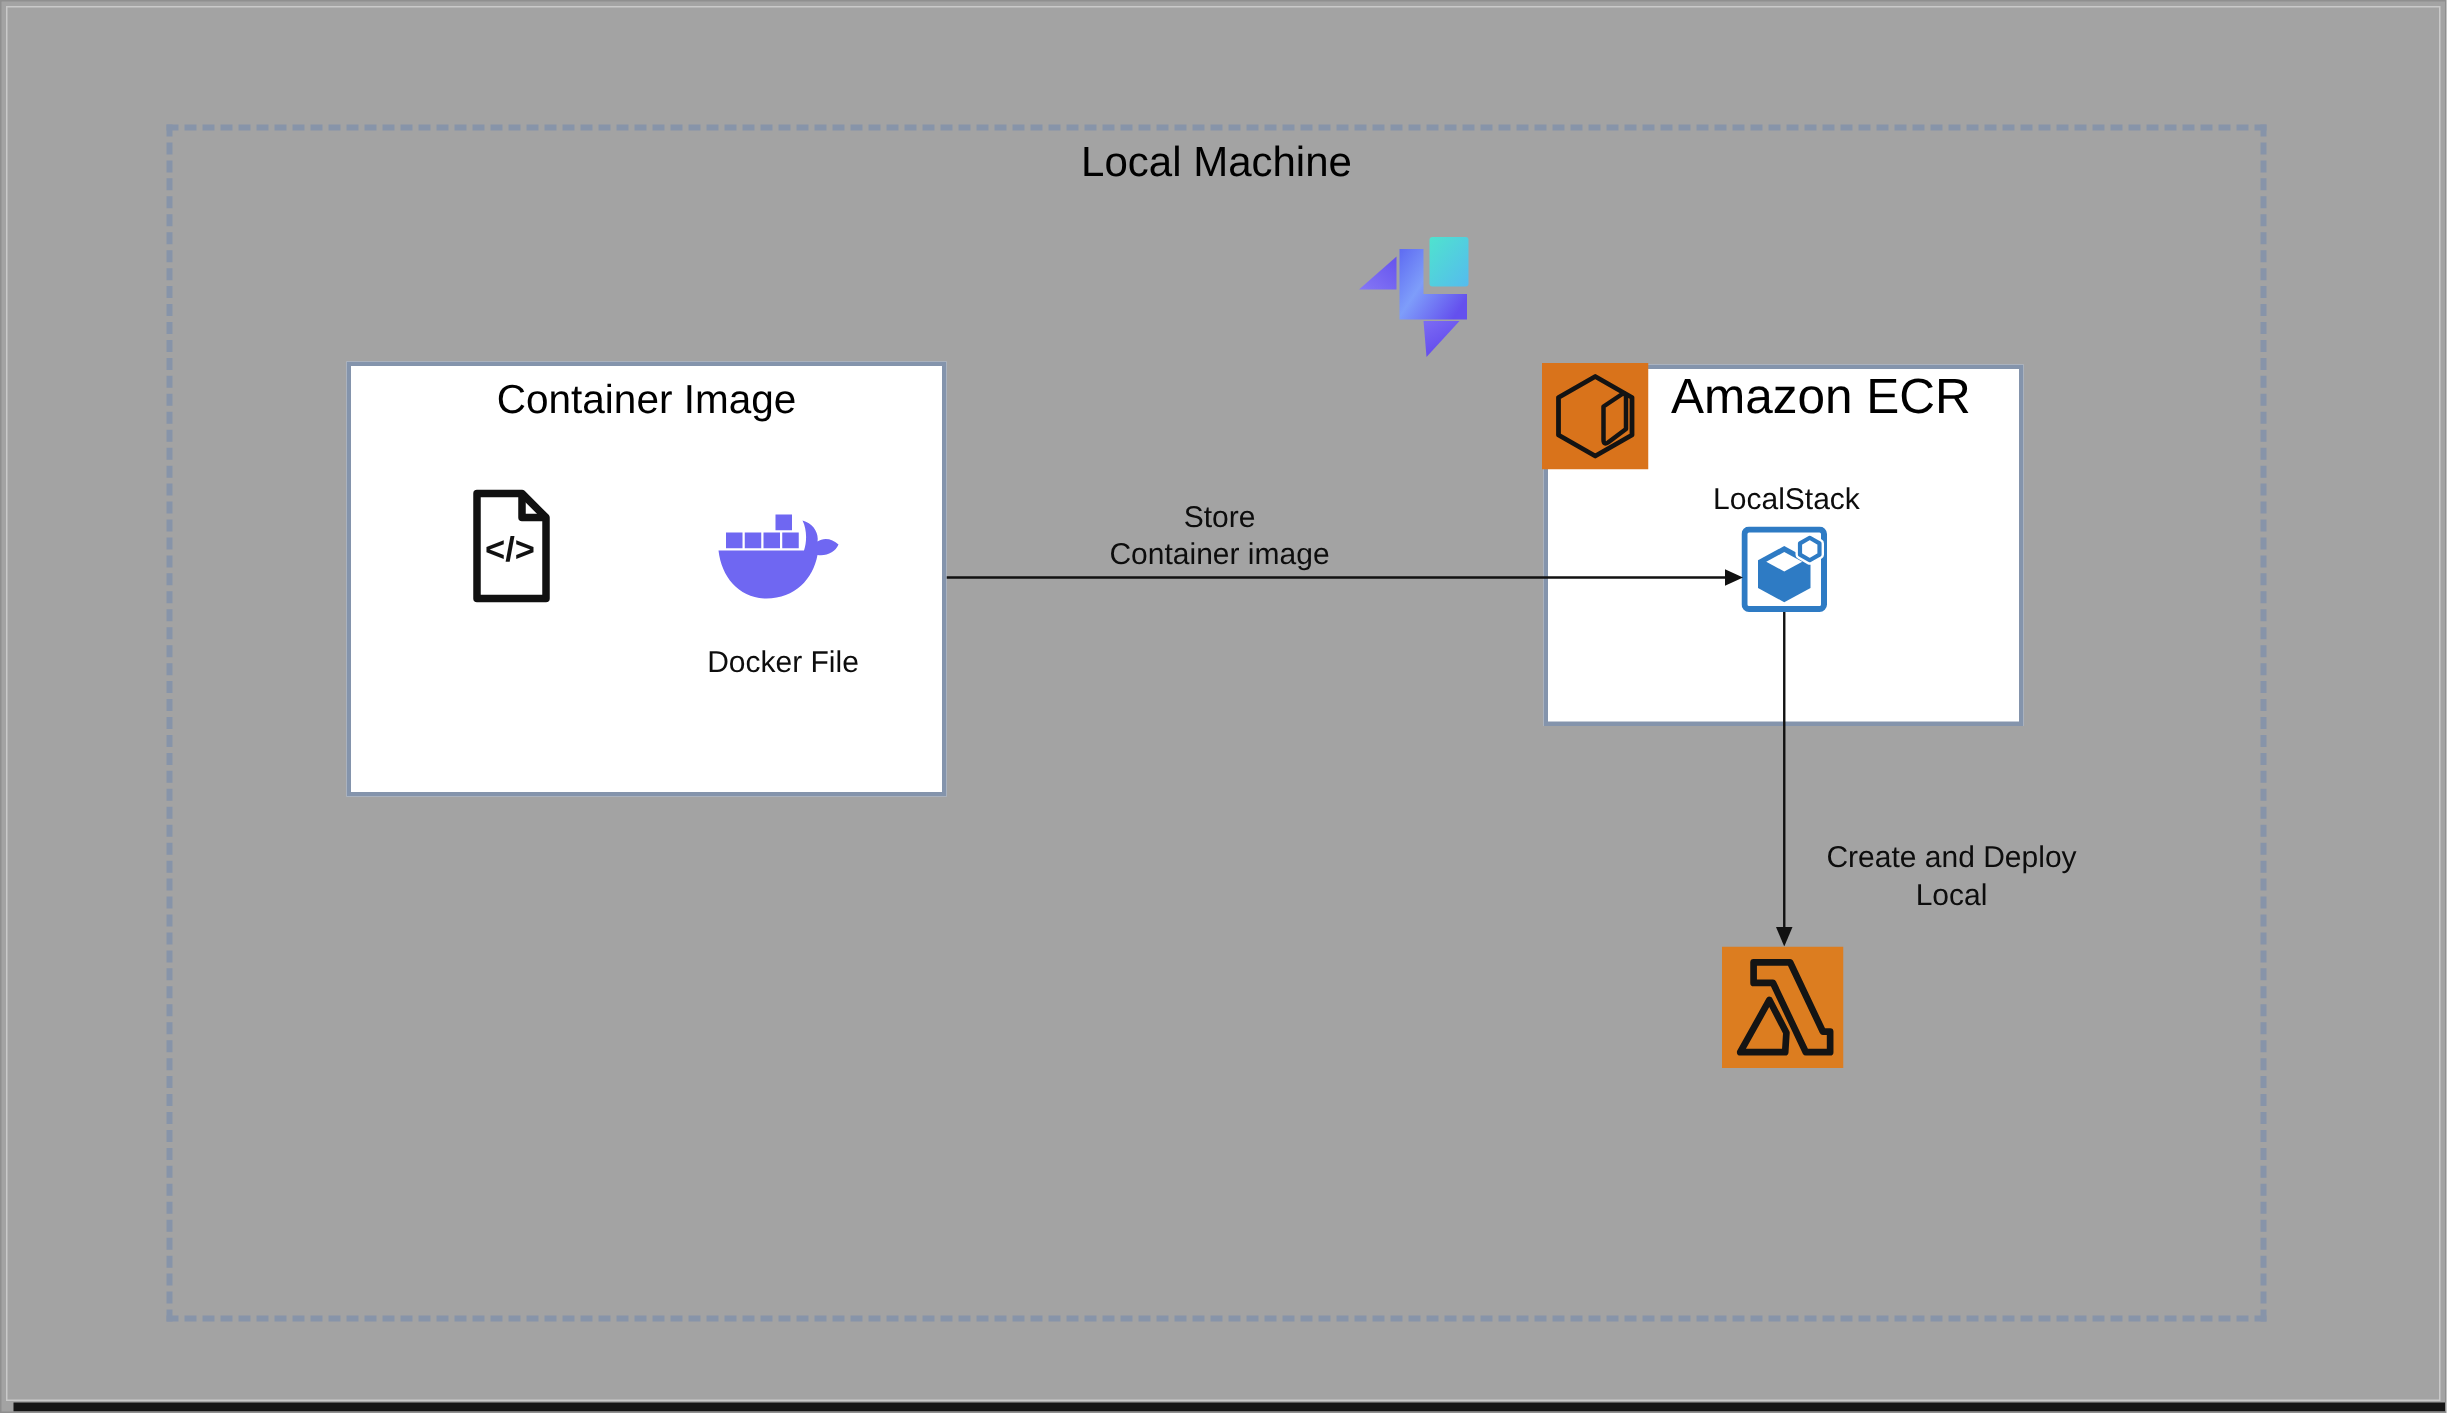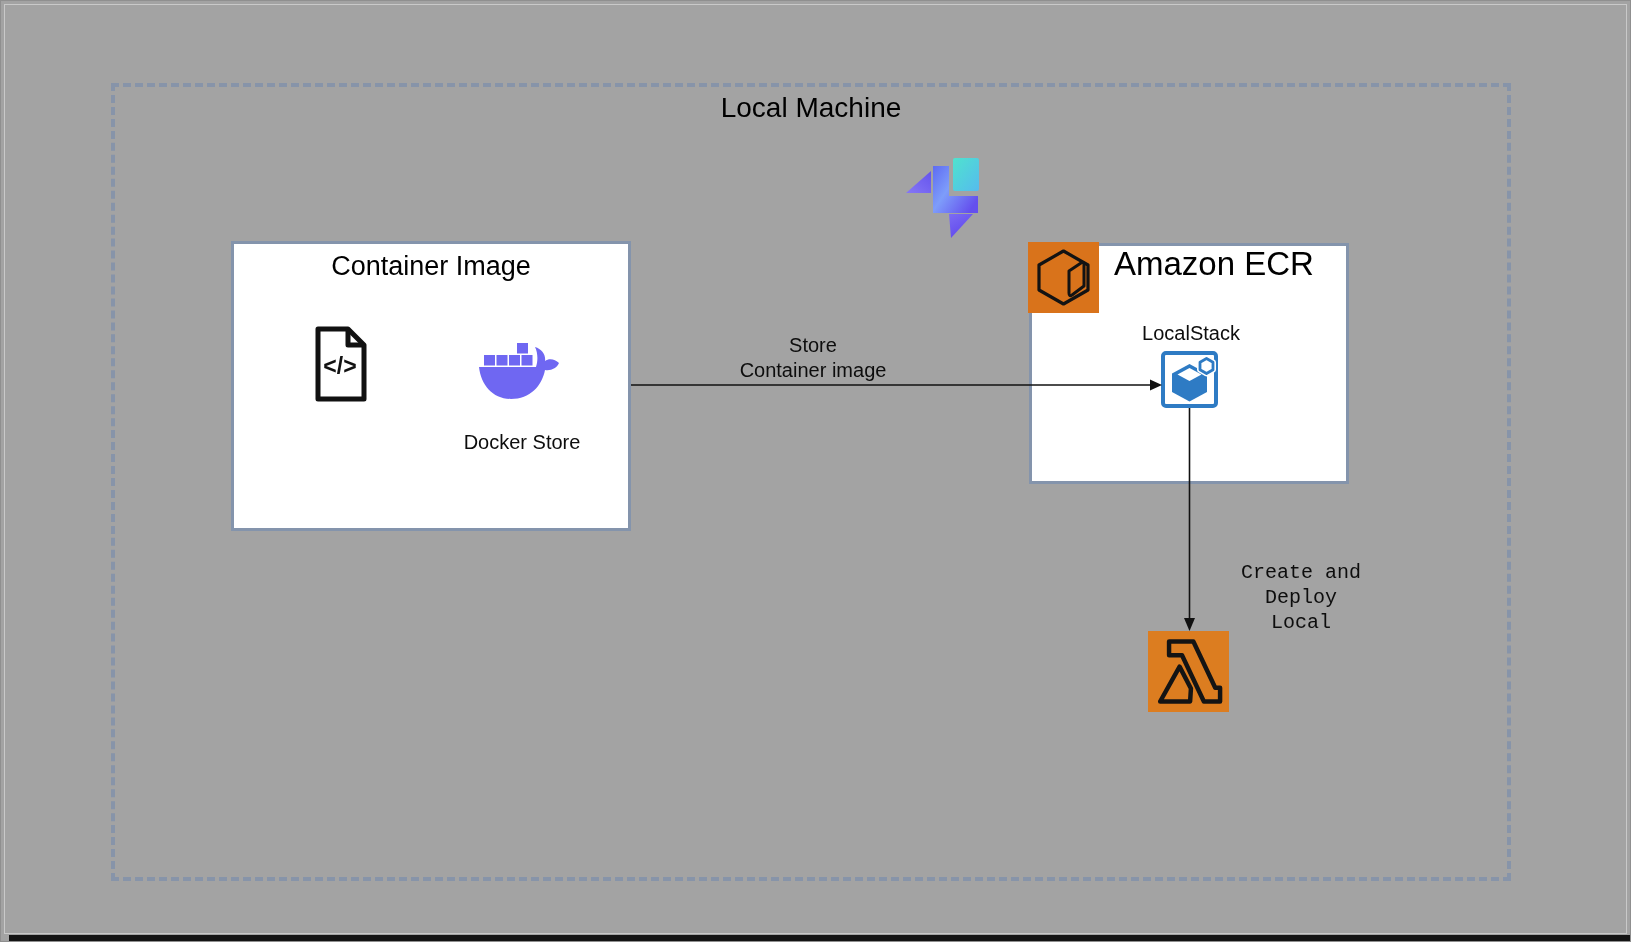--- a/index.html
+++ b/index.html
@@ -56,21 +56,21 @@
   .ecr-title{
     left:1113px;top:249px;font-size:33px;line-height:27px;color:#000;white-space:nowrap;
   }
   .small-label{
     font-size:20px;line-height:25px;text-align:center;color:#0d0d0d;
   }
   .code-label{left:255px;top:429px;width:180px;}
   .docker-label{left:436px;top:429px;width:170px;}
   .repository-label{left:1110px;top:320px;width:160px;}
   .store-label{left:722px;top:332px;width:150px;margin-left:15px;}
-  .deploy-label{left:1205px;top:559px;width:190px;font-family:Liberation Mono, monospace;}
+  .deploy-label{left:1205px;top:559px;width:190px;}
   svg{display:block;}
 </style>
 </head>
 <body>
 
 <div class="canvas">
   <div class="frame-inner"></div>
 
   <div class="abs machine-box">
     <div class="machine-title">Local Machine</div>
@@ -116,21 +116,21 @@
   <svg class="abs" style="left:476px;top:340px;" width="88" height="64" viewBox="0 0 88 62">
     <g fill="#6F67F2">
       <path d="M2,25 L59,25 C61,19 61,11 58,5 C65,7 69,13 68,19 C72,16 78,17 82,21 C80,26 74,29 68,28 C65,44 53,57 34,57 C16,57 4,43 2,25 Z"></path>
       <rect x="7" y="13" width="11" height="10.5"></rect>
       <rect x="19.5" y="13" width="11" height="10.5"></rect>
       <rect x="32" y="13" width="11" height="10.5"></rect>
       <rect x="44.5" y="13" width="11" height="10.5"></rect>
       <rect x="40" y="1" width="11" height="10.5"></rect>
     </g>
   </svg>
-  <div class="abs small-label docker-label">Docker Store</div>
+  <div class="abs small-label docker-label">Docker File</div>
 
   <div class="abs solid-box ecr-box"></div>
 
   <svg class="abs" style="left:1027px;top:241px;" width="71" height="71" viewBox="0 0 71 71">
     <rect width="71" height="71" fill="#D9731B"></rect>
     <polygon points="35.5,9 60,23 60,48 35.5,62 11,48 11,23" fill="none" stroke="#131313" stroke-width="3.2" stroke-linejoin="round"></polygon>
     <path d="M41,29 L53,21 Q56,19 56,23 L56,44 L44,53 Q41,55 41,51 Z" fill="#D9731B" stroke="#131313" stroke-width="3" stroke-linejoin="round"></path>
   </svg>
   <div class="abs ecr-title">Amazon ECR</div>
 

